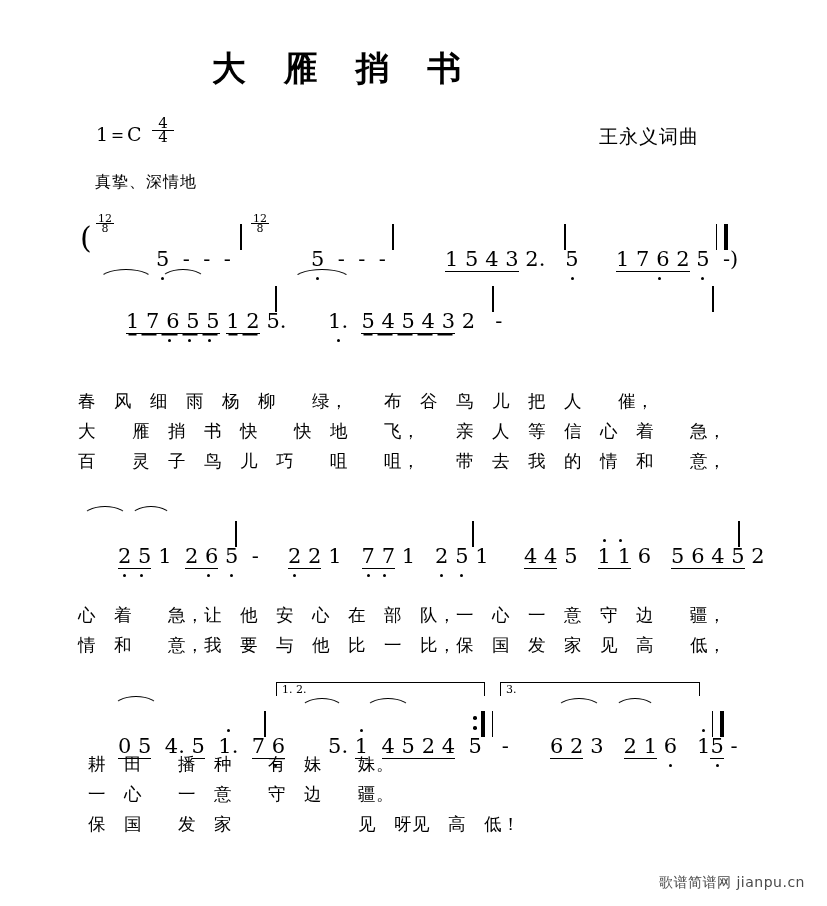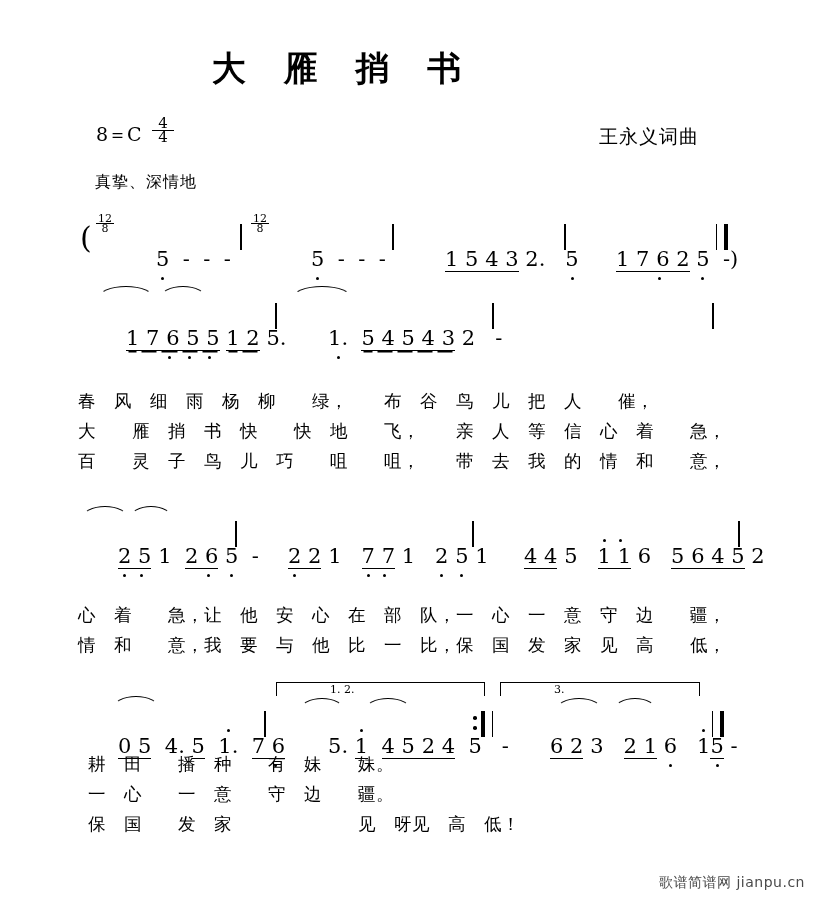--- a/index.html
+++ b/index.html
@@ -141,21 +141,20 @@
     height: 13px;
   }
   .bracket span {
     position: absolute;
     left: 4px;
     top: 0px;
     font-size: 11px;
     font-family: "DejaVu Serif", serif;
     background: #fff;
     padding: 0 1px;
-    margin-left: 48px;
   }
   .repeat-end {
     position: absolute;
     width: 7px;
     height: 26px;
     border-left: 4.5px solid #000;
     border-right: 1.6px solid #000;
   }
   .repeat-end::before, .repeat-end::after {
     content: "";
@@ -199,21 +198,21 @@
     letter-spacing: 0.5px;
   }
 </style>
 </head>
 <body>
 
 <div class="sheet">
 
   <div class="title">大 雁 捎 书</div>
 
-  <div class="key-sig">8＝C</div>
+  <div class="key-sig">1＝C</div>
 
   <div class="meter">
     <span class="num">4</span>
     <span class="den">4</span>
   </div>
 
   <div class="composer">王永义词曲</div>
 
   <div class="expression">真挚、深情地</div>
 
@@ -243,21 +242,21 @@
     </div>
     <div class="bar" style="position:absolute; left:564px; top:16px; margin:0;"></div>
 
     <div class="notes" style="left:576px; top:15px;">
       <span class="n u1">1</span><span class="n u1">&nbsp;7</span><span class="n u1 dot-lo">&nbsp;6</span><span class="n u1">&nbsp;2</span>&nbsp;<span class="n dot-lo">5</span>&nbsp; <span>-)</span>
     </div>
 
     <div class="final-bar" style="left:716px; top:16px;"></div>
   </div>
 
-  <div class="row" style="top:286px; height:60px;">
+  <div class="row" style="top:269px; height:60px;">
     <div class="tie" style="left:98px; top:0px; width:54px;"></div>
     <div class="tie" style="left:160px; top:0px; width:44px;"></div>
 
     <div class="notes" style="left:86px; top:16px;">
       <span class="n u2">1</span><span class="n u2">&nbsp;7</span><span class="n u2 dot-lo">&nbsp;6</span><span class="n u2 dot-lo">&nbsp;5</span><span class="n u2 dot-lo">&nbsp;5</span>&nbsp;<span class="n u2">1</span><span class="n u2">&nbsp;2</span>&nbsp;<span>5.</span>
     </div>
     <div class="bar" style="position:absolute; left:275px; top:17px; margin:0;"></div>
 
     <div class="tie" style="left:292px; top:0px; width:58px;"></div>
     <div class="notes" style="left:288px; top:16px;">

